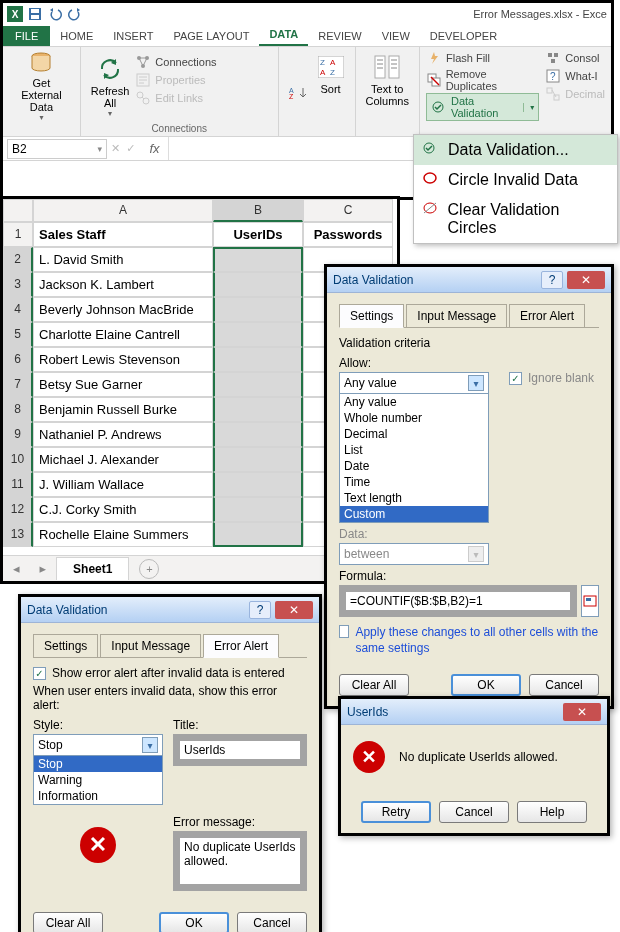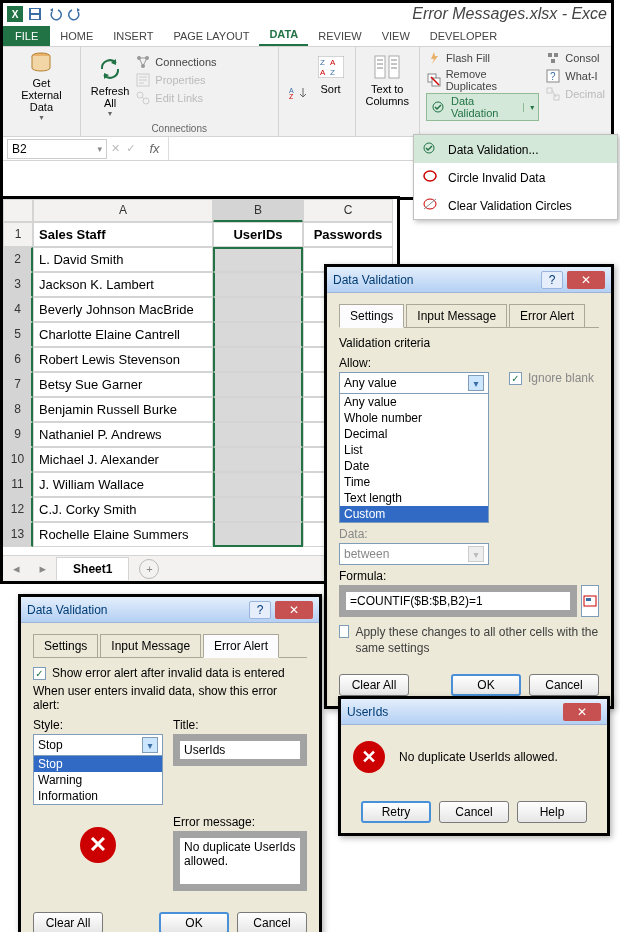--- a/index.html
+++ b/index.html
@@ -5,41 +5,41 @@
 * { box-sizing: border-box; margin: 0; padding: 0; font-family: "Segoe UI", Tahoma, sans-serif; }
 body { width: 620px; height: 932px; background: #fff; position: relative; overflow: hidden; font-size: 11px; color: #000; }
 
 
 .excel-window { left: 0; top: 0; width: 614px; height: 200px; border: 3px solid #000; position: absolute; background: #fff; }
 
 
 .titlebar { height: 22px; background: #fff; display: flex; align-items: center; padding: 0 4px; }
 .qat-icon { width: 16px; height: 16px; margin-right: 4px; display:inline-flex; align-items:center; justify-content:center; }
 .excel-logo { background: #217346; color:#fff; font-weight:bold; font-size:10px; }
-.title-right { margin-left: auto; font-size: 16px; color: #444; font-style: italic; }
+.title-right { margin-left: auto; font-size: 11px; color: #444; }
 
 
 .ribbon-tabs { height: 22px; display: flex; align-items: end; border-bottom: 1px solid #d4d4d4; }
 .ribbon-tab { padding: 3px 10px 4px; font-size: 11px; color: #444; text-transform: uppercase; }
 .ribbon-tab.file { background: #217346; color: #fff; padding: 4px 12px; }
 .ribbon-tab.active { color: #217346; border-bottom: 2px solid #217346; font-weight: 600; }
 
 
 .ribbon { height: 90px; background: #f1f1f1; display: flex; border-bottom: 1px solid #d4d4d4; position: relative; }
 .ribbon-group { border-right: 1px solid #d4d4d4; padding: 2px 6px; display: flex; flex-direction: column; position: relative; }
 .ribbon-group-label { font-size: 10px; color: #666; text-align: center; position: absolute; bottom: 2px; left: 0; right: 0; }
 .big-btn { display: flex; flex-direction: column; align-items: center; justify-content: center; padding: 4px 4px 14px; font-size: 11px; text-align: center; }
 .big-btn .icon { width: 28px; height: 28px; display:flex; align-items:center; justify-content:center; margin-bottom: 2px; }
 .small-btn { display: flex; align-items: center; font-size: 11px; color: #444; padding: 1px 0; }
 .small-btn .icon { width: 16px; height: 16px; margin-right: 4px; display:inline-flex; align-items:center; justify-content:center; }
 .dv-btn { background: #d4e8d9; border: 1px solid #8fbb96; display: flex; align-items: center; padding: 1px 4px; color:#217346; }
 
 
 .dv-menu { position: absolute; left: 413px; top: 134px; width: 205px; background: #fff; border: 1px solid #c0c0c0; box-shadow: 2px 2px 5px rgba(0,0,0,.25); z-index: 5; }
-.dv-menu-item { display: flex; align-items: flex-end; padding: 6px 8px; font-size: 12px; }
+.dv-menu-item { display: flex; align-items: flex-start; padding: 6px 8px; font-size: 16px; }
 .dv-menu-item.hover { background: #d4e8d9; }
 .dv-menu-item .icon { width: 20px; height: 16px; margin-right: 6px; }
 
 
 .formula-row { height: 24px; display: flex; align-items: center; border-bottom: 1px solid #d4d4d4; }
 .name-box { width: 100px; border: 1px solid #ccc; margin: 2px 4px; padding: 2px 4px; font-size: 12px; display:flex; align-items:center; justify-content:space-between; }
 .fx-label { font-style: italic; color: #666; margin: 0 8px; font-size:13px; }
 
 
 .sheet-area { position: absolute; left: 0; top: 196px; width: 400px; height: 388px; border: 3px solid #000; background: #fff; }
@@ -442,21 +442,21 @@
     <div class="field-label">Formula:</div>
     <div style="display:flex; gap:4px;">
       <input class="textinput" value="=COUNTIF($B:$B,B2)=1" style="">
       <span style="border:1px solid #7f9db9; width:20px; display:flex;align-items:center;justify-content:center;background:#fff;">
           <svg width="14" height="12">
             <rect x="1" y="1" width="12" height="10" fill="#fff" stroke="#c00"></rect>
             <rect x="3" y="3" width="5" height="3" fill="#3a6ea5"></rect>
           </svg>
         </span>
     </div>
-    <label class="checkbox" style="color:#404040; margin-top:8px; align-items:flex-start;">
+    <label class="checkbox" style="color:#1d4ed8; margin-top:8px; align-items:flex-start;">
         <span class="box"></span>
         <span style="line-height:1.3;">Apply these changes to all other cells with the same settings</span>
       </label>
     <div class="dlg-btnrow">
       <div class="dlg-btn left">Clear All</div>
       <div class="dlg-btn default">OK</div>
       <div class="dlg-btn">Cancel</div>
     </div>
   </div>
 </div>

